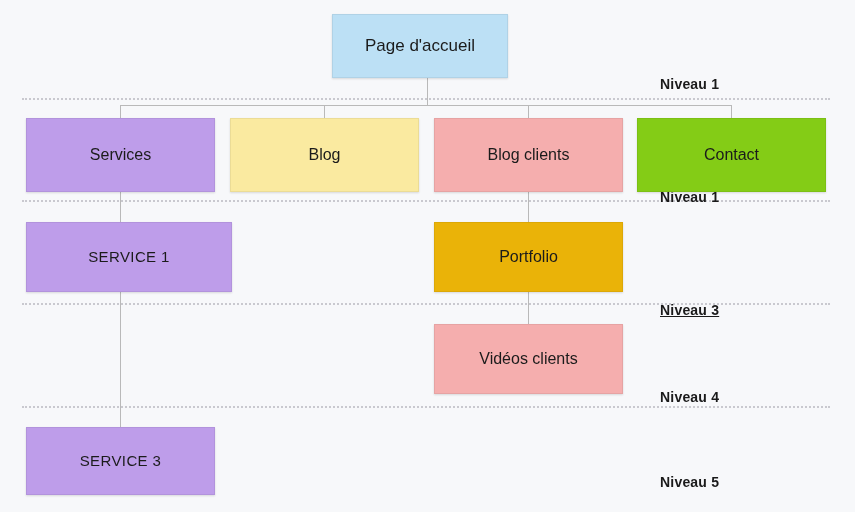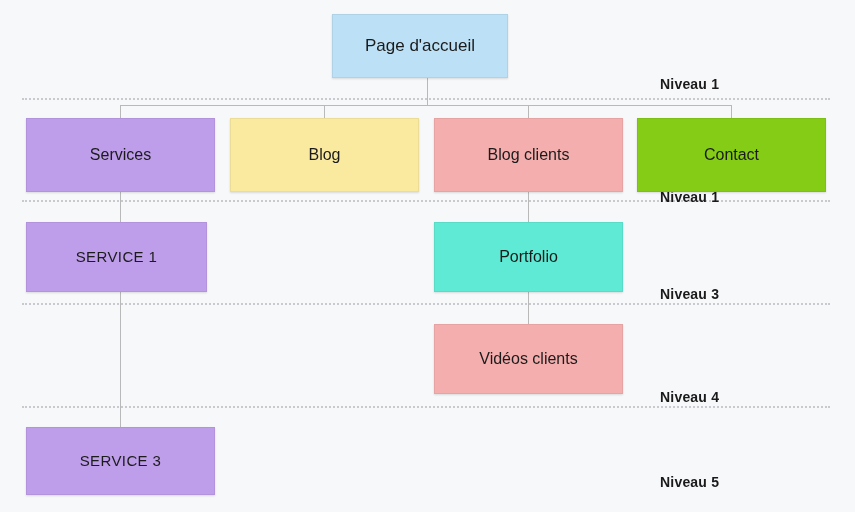--- a/index.html
+++ b/index.html
@@ -74,43 +74,43 @@
     <div class="conn v" style="left: 324px; top: 105px; height: 13px; background: rgb(185, 185, 185);"></div>
     <div class="conn v" style="left: 528px; top: 105px; height: 13px; background: rgb(185, 185, 185);"></div>
     <div class="conn v" style="left: 731px; top: 105px; height: 13px; background: rgb(185, 185, 185);"></div>
     <div class="conn v" style="left: 120px; top: 192px; height: 235px; background: rgb(185, 185, 185);"></div>
     <div class="conn v" style="left: 528px; top: 192px; height: 132px; background: rgb(185, 185, 185);"></div>
     <div class="level-rule" style="top: 98px; border-top-color: rgb(201, 201, 207);"></div>
     <div class="level-label" style="left: 660px; top: 76px;">Niveau 1</div>
     <div class="level-rule" style="top: 200px; border-top-color: rgb(201, 201, 207);"></div>
     <div class="level-label" style="left: 660px; top: 189px;">Niveau 1</div>
     <div class="level-rule" style="top: 303px; border-top-color: rgb(201, 201, 207);"></div>
-    <div class="level-label" style="left: 660px; top: 286px;">Niveau 3</div>
+    <div class="level-label" style="left: 660px; top: 302px; text-decoration: underline;">Niveau 3</div>
     <div class="level-rule" style="top: 406px; border-top-color: rgb(201, 201, 207);"></div>
     <div class="level-label" style="left: 660px; top: 389px;">Niveau 4</div>
     <div class="level-label" style="left: 660px; top: 474px;">Niveau 5</div>
     <div class="node sz-home" style="left: 332px; top: 14px; width: 176px; height: 64px; background: rgb(188, 224, 245);">
       <span class="node-label">Page d'accueil</span>
     </div>
     <div class="node sz-std" style="left: 26px; top: 118px; width: 189px; height: 74px; background: rgb(190, 157, 234);">
       <span class="node-label">Services</span>
     </div>
     <div class="node sz-std" style="left: 230px; top: 118px; width: 189px; height: 74px; background: rgb(250, 234, 160);">
       <span class="node-label">Blog</span>
     </div>
     <div class="node sz-std" style="left: 434px; top: 118px; width: 189px; height: 74px; background: rgb(245, 174, 174);">
       <span class="node-label">Blog clients</span>
     </div>
     <div class="node sz-std" style="left: 637px; top: 118px; width: 189px; height: 74px; background: #84cc16;">
       <span class="node-label">Contact</span>
     </div>
-    <div class="node sz-caps" style="left: 26px; top: 222px; width: 181px; height: 70px; background: rgb(190, 157, 234);">
+    <div class="node sz-caps" style="left: 26px; top: 222px; width: 206px; height: 70px; background: rgb(190, 157, 234);">
       <span class="node-label">SERVICE 1</span>
     </div>
-    <div class="node sz-std" style="left: 434px; top: 222px; width: 189px; height: 70px; background: #5eead4;">
+    <div class="node sz-std" style="left: 434px; top: 222px; width: 189px; height: 70px; background: #eab308;">
       <span class="node-label">Portfolio</span>
     </div>
     <div class="node sz-std" style="left: 434px; top: 324px; width: 189px; height: 70px; background: rgb(245, 174, 174);">
       <span class="node-label">Vidéos clients</span>
     </div>
     <div class="node sz-caps" style="left: 26px; top: 427px; width: 189px; height: 68px; background: rgb(190, 157, 234);">
       <span class="node-label">SERVICE 3</span>
     </div>
   </div>
 

